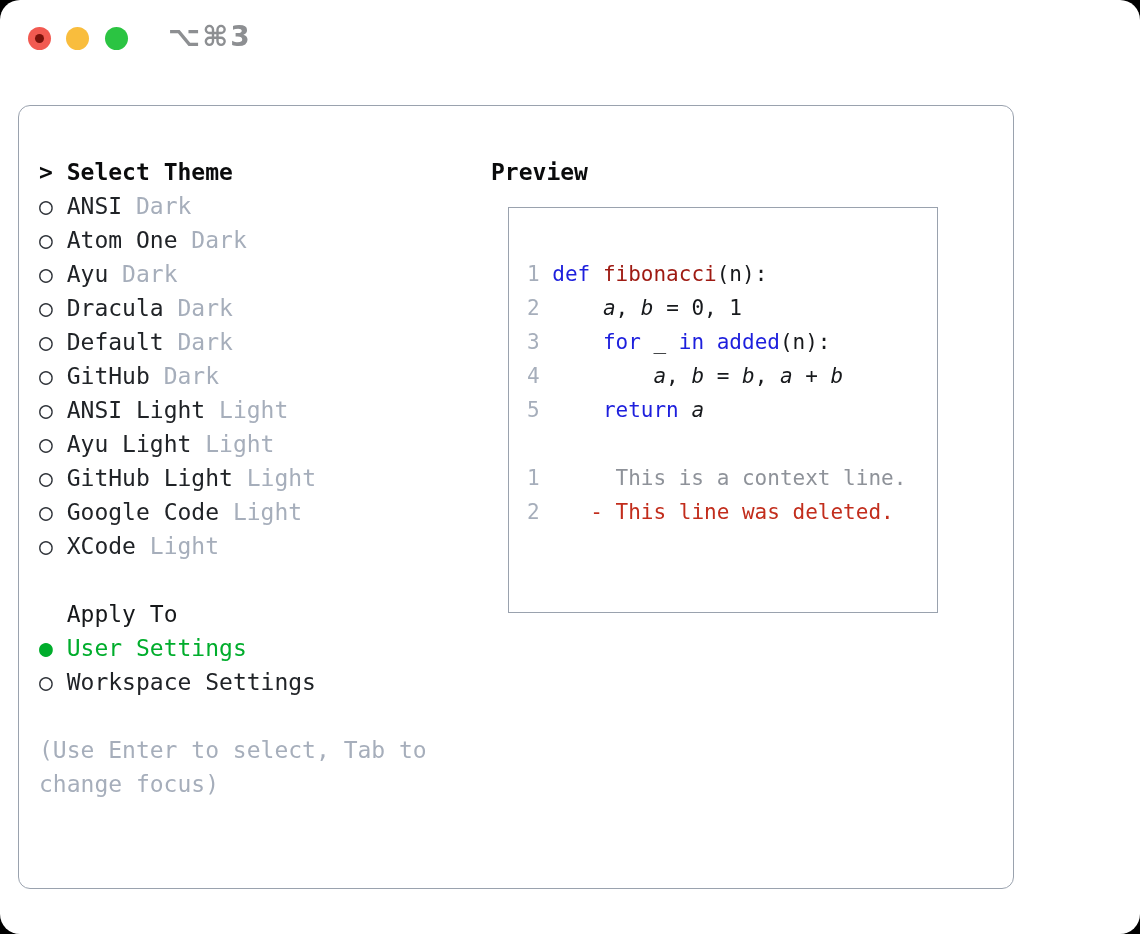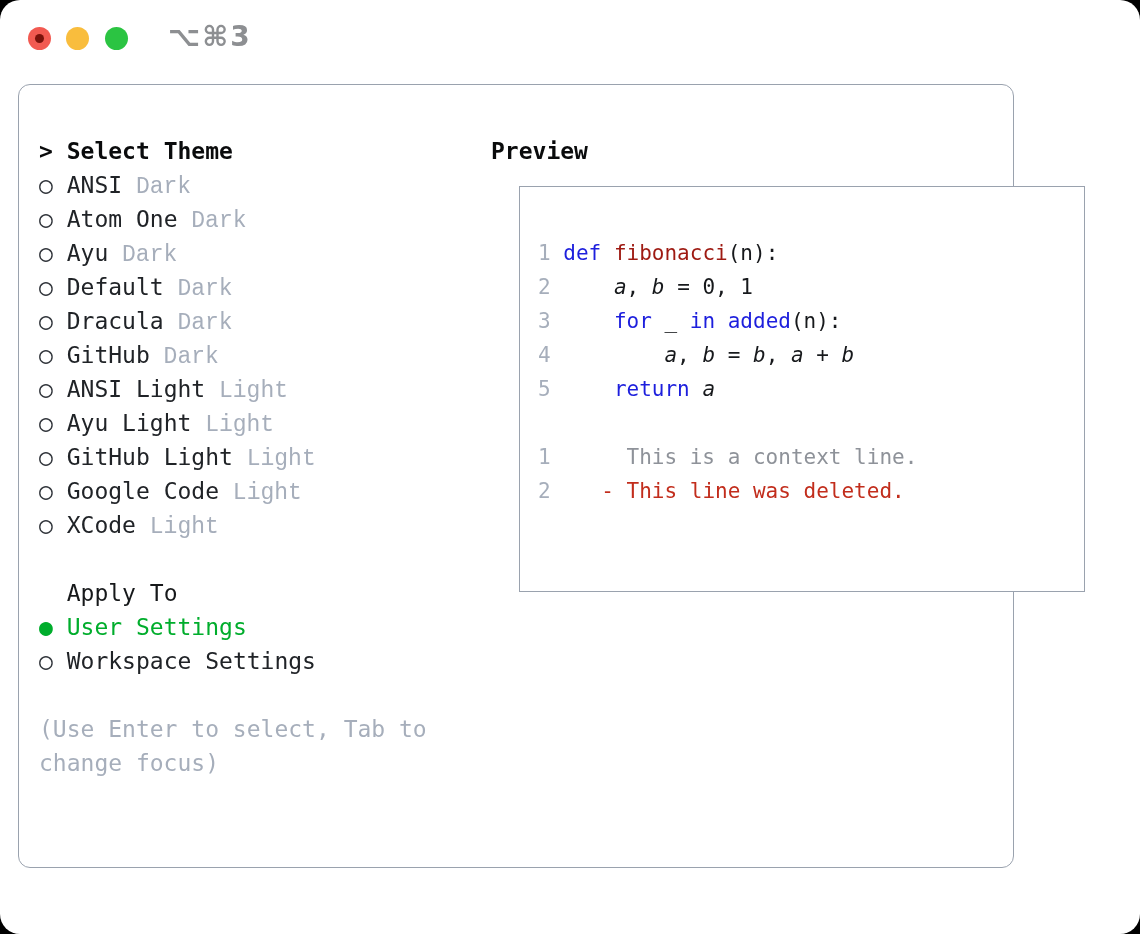--- a/index.html
+++ b/index.html
@@ -9,39 +9,39 @@
   
   .titlebar{position:absolute;top:0;left:0;right:0;height:76px;}
   .tl{position:absolute;top:27px;width:23px;height:23px;border-radius:50%;display:inline-block;}
   .tl.red{left:28px;background:var(--traffic_red);}
   .tl.yellow{left:66px;background:var(--traffic_yellow);}
   .tl.green{left:105px;background:var(--traffic_green);}
   .tl-dot{position:absolute;left:7px;top:7px;width:9px;height:9px;border-radius:50%;background:#7a120b;}
   .win-title{position:absolute;left:168px;top:20px;font-family:"DejaVu Sans",sans-serif;font-weight:bold;font-size:28px;color:var(--title_gray);letter-spacing:2px;}
 
   
-  .panel{position:absolute;left:18px;top:84px;width:996px;height:784px;border:1.5px solid var(--panel_border);border-radius:12px;box-sizing:border-box;background:#fff;}
+  .panel{position:absolute;left:18px;top:105px;width:996px;height:784px;border:1.5px solid var(--panel_border);border-radius:12px;box-sizing:border-box;background:#fff;}
 
   
   .left-col{position:absolute;left:20px;top:49px;width:448px;font-size:23px;line-height:34px;color:var(--ink);}
   .row{white-space:pre;height:34px;}
   .cursor,.header-label{font-weight:bold;color:#0a0b0c;}
   .marker{color:#33373d;}
   .row.selected .marker{color:var(--accent_green);}
   .row .name{color:#202327;}
   .row.selected .name{color:var(--accent_green);}
-  .suffix{color:var(--muted_gray);font-family:Liberation Mono, monospace;}
+  .suffix{color:var(--muted_gray);}
   .apply-header{color:#16181a;}
   .spacer{height:34px;}
   .hint{color:var(--muted_gray);width:440px;white-space:normal;}
 
   
   .preview-col{position:absolute;left:472px;top:49px;}
   .preview-heading{font-weight:bold;font-size:23px;line-height:34px;color:#0a0b0c;}
-  .preview-box{margin-left:28px;margin-top:18px;width:566px;height:406px;border:1.5px solid var(--panel_border);box-sizing:border-box;padding:49px 0 0 18px;background:#fff;}
+  .preview-box{margin-left:17px;margin-top:18px;width:430px;height:406px;border:1.5px solid var(--panel_border);box-sizing:border-box;padding:49px 0 0 18px;background:#fff;}
   .cl{white-space:pre;height:34px;font-size:21px;line-height:34px;}
   .num{color:var(--muted_gray);}
   .kw{color:var(--keyword_blue);}
   .fn{color:var(--function_red);}
   .pl{color:var(--ink);}
   .var{color:var(--ink);font-style:italic;}
   .ctx{color:var(--context_gray);}
   .del{color:var(--diff_deleted_red);}
   .add{color:var(--diff_added_green);}
 </style>
@@ -61,22 +61,22 @@
 
   <div class="panel">
 
     <div class="left-col">
       <div class="row"><span class="cursor">&gt;</span><span> </span><span class="header-label">Select Theme</span></div>
 
       <div id="theme-list">
           <div class="row"><span class="marker">○</span><span> </span><span class="name">ANSI</span><span class="suffix"> Dark</span></div>
           <div class="row"><span class="marker">○</span><span> </span><span class="name">Atom One</span><span class="suffix"> Dark</span></div>
           <div class="row"><span class="marker">○</span><span> </span><span class="name">Ayu</span><span class="suffix"> Dark</span></div>
+          <div class="row"><span class="marker">○</span><span> </span><span class="name">Dracula</span><span class="suffix"> Dark</span></div>
           <div class="row"><span class="marker">○</span><span> </span><span class="name">Default</span><span class="suffix"> Dark</span></div>
-          <div class="row"><span class="marker">○</span><span> </span><span class="name">Dracula</span><span class="suffix"> Dark</span></div>
           <div class="row"><span class="marker">○</span><span> </span><span class="name">GitHub</span><span class="suffix"> Dark</span></div>
           <div class="row"><span class="marker">○</span><span> </span><span class="name">ANSI Light</span><span class="suffix"> Light</span></div>
           <div class="row"><span class="marker">○</span><span> </span><span class="name">Ayu Light</span><span class="suffix"> Light</span></div>
           <div class="row"><span class="marker">○</span><span> </span><span class="name">GitHub Light</span><span class="suffix"> Light</span></div>
           <div class="row"><span class="marker">○</span><span> </span><span class="name">Google Code</span><span class="suffix"> Light</span></div>
           <div class="row"><span class="marker">○</span><span> </span><span class="name">XCode</span><span class="suffix"> Light</span></div>
         </div>
 
       <div class="spacer"></div>
 

